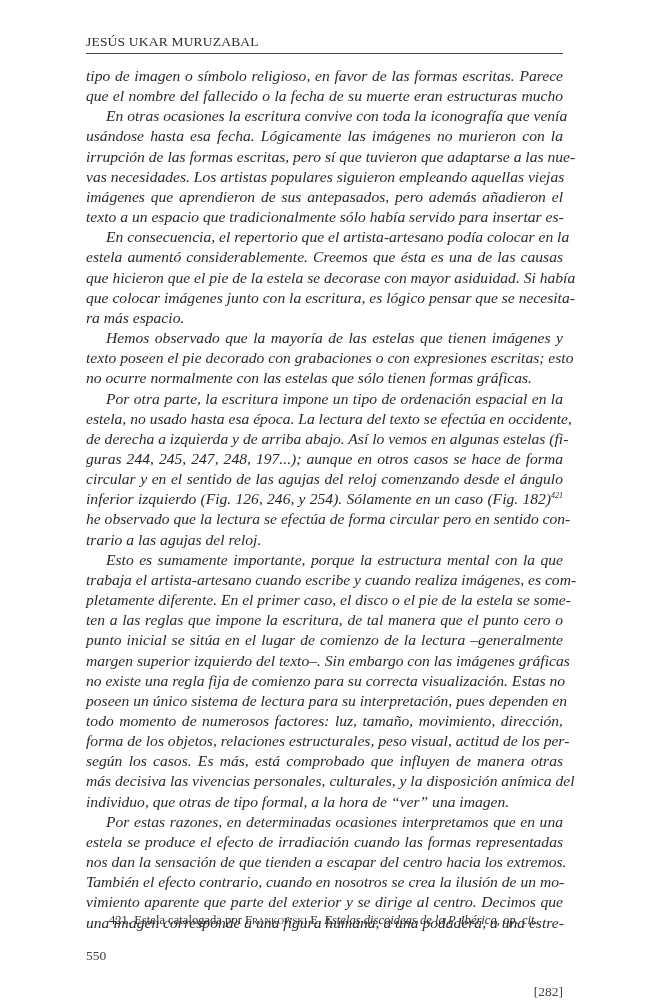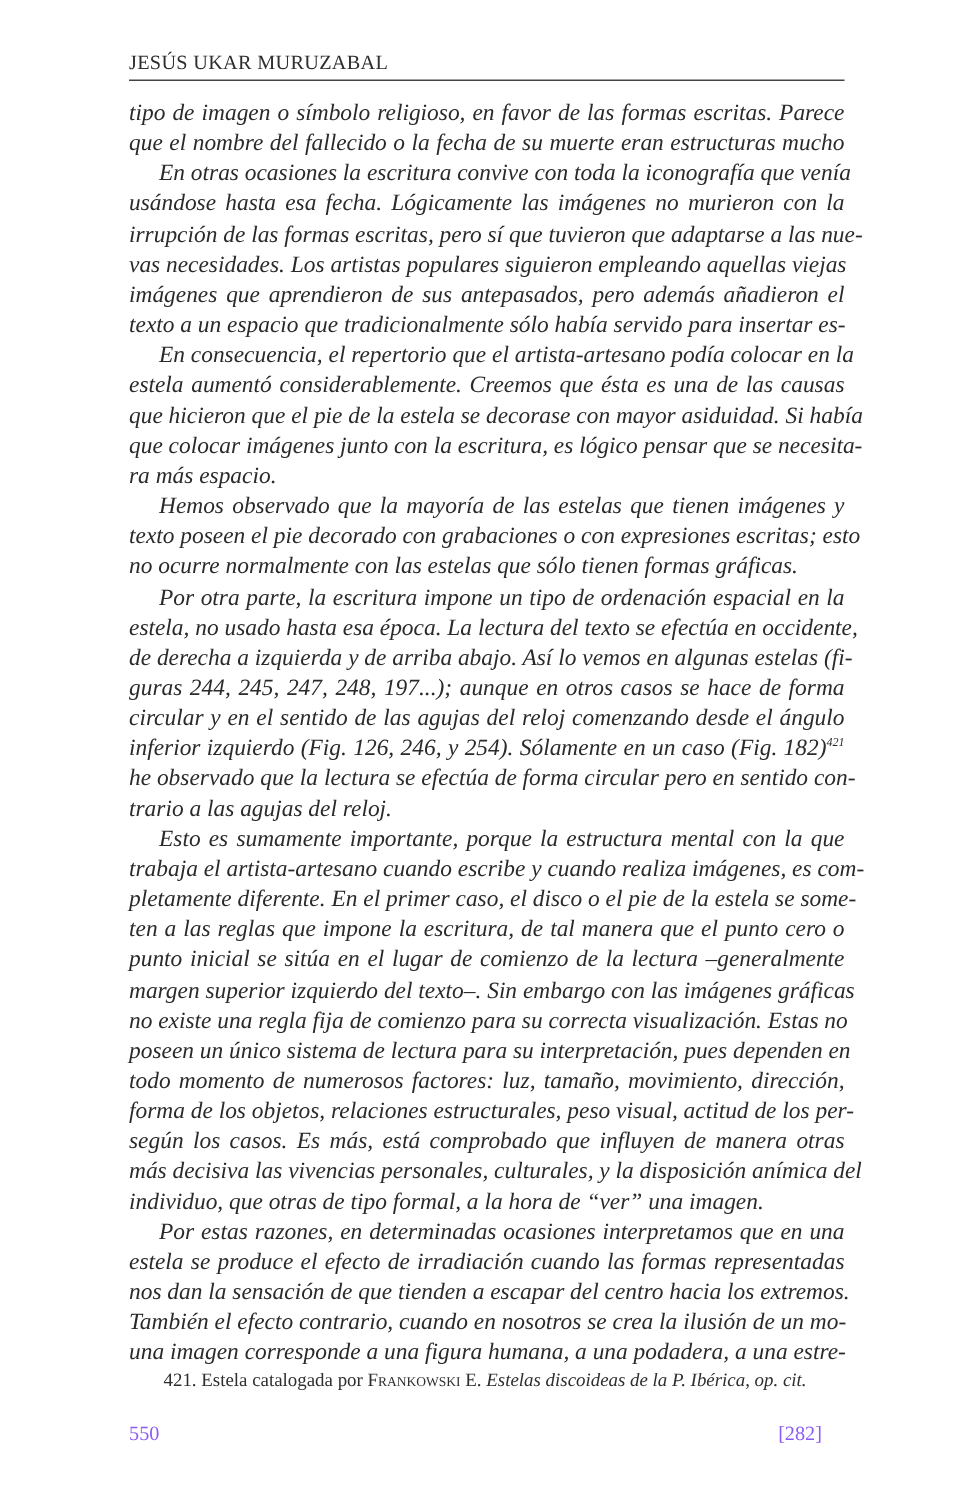--- a/index.html
+++ b/index.html
@@ -26,24 +26,24 @@
   .body-text p { margin: 0; text-indent: 0; }
   .body-text p .ln { display: block; text-align: justify; text-align-last: justify; white-space: nowrap; }
   .body-text p .ln.last { text-align-last: left; }
   sup { font-size: 8px; vertical-align: 6px; line-height: 0; }
   .footnote {
     position: absolute; left: 109px; top: 913px; width: 460px;
     font-size: 12.6px; color: #2e2e2e; white-space: nowrap;
   }
   .smallcaps { font-variant: small-caps; }
   .page-num {
-    position: absolute; top: 948px; font-size: 13.5px; color: #8b5cf6;
+    position: absolute; top: 948px; font-size: 13.5px; color: #404040;
   }
   .page-left { left: 86px; }
-  .page-right { right: 97px; }
+  .page-right { right: 82px; margin-top: 36px; }
 </style>
 </head>
 <body>
 
 <div class="running-head">JESÚS UKAR MURUZABAL</div>
 <div class="head-rule"></div>
 
 <div class="body-text" id="body-text">
     <p>
       <span class="ln">tipo de imagen o símbolo religioso, en favor de las formas escritas. Parece</span>
@@ -92,20 +92,21 @@
       <span class="ln">forma de los objetos, relaciones estructurales, peso visual, actitud de los per-</span>
       <span class="ln">según los casos. Es más, está comprobado que influyen de manera otras</span>
       <span class="ln">más decisiva las vivencias personales, culturales, y la disposición anímica del</span>
       <span class="ln last">individuo, que otras de tipo formal, a la hora de “ver” una imagen.</span>
     </p>
     <p>
       <span class="ln" style="padding-left: 20px;">Por estas razones, en determinadas ocasiones interpretamos que en una</span>
       <span class="ln">estela se produce el efecto de irradiación cuando las formas representadas</span>
       <span class="ln">nos dan la sensación de que tienden a escapar del centro hacia los extremos.</span>
       <span class="ln">También el efecto contrario, cuando en nosotros se crea la ilusión de un mo-</span>
+      <span class="ln">vimiento aparente que parte del exterior y se dirige al centro. Decimos que</span>
       <span class="ln">una imagen corresponde a una figura humana, a una podadera, a una estre-</span>
     </p>
   </div>
 
 <div class="footnote">
   <span>421.</span>
   <span>Estela catalogada por </span><span class="smallcaps">Frankowski</span><span> E. </span><i>Estelas discoideas de la P. Ibérica, op. cit.</i>
 </div>
 
 <div class="page-num page-left">550</div>

